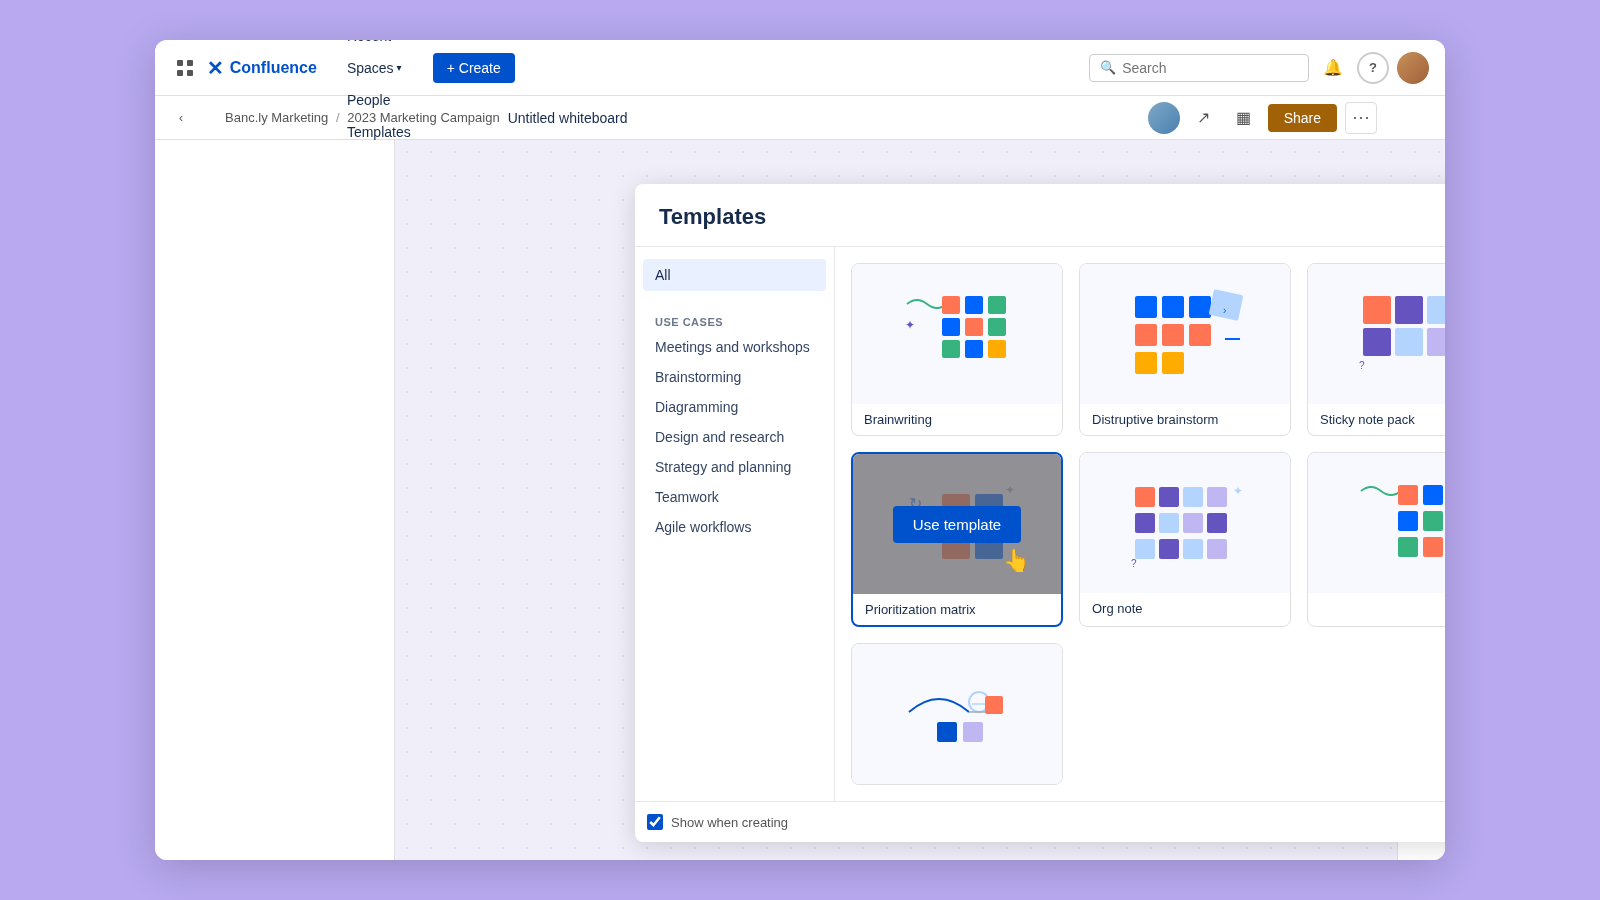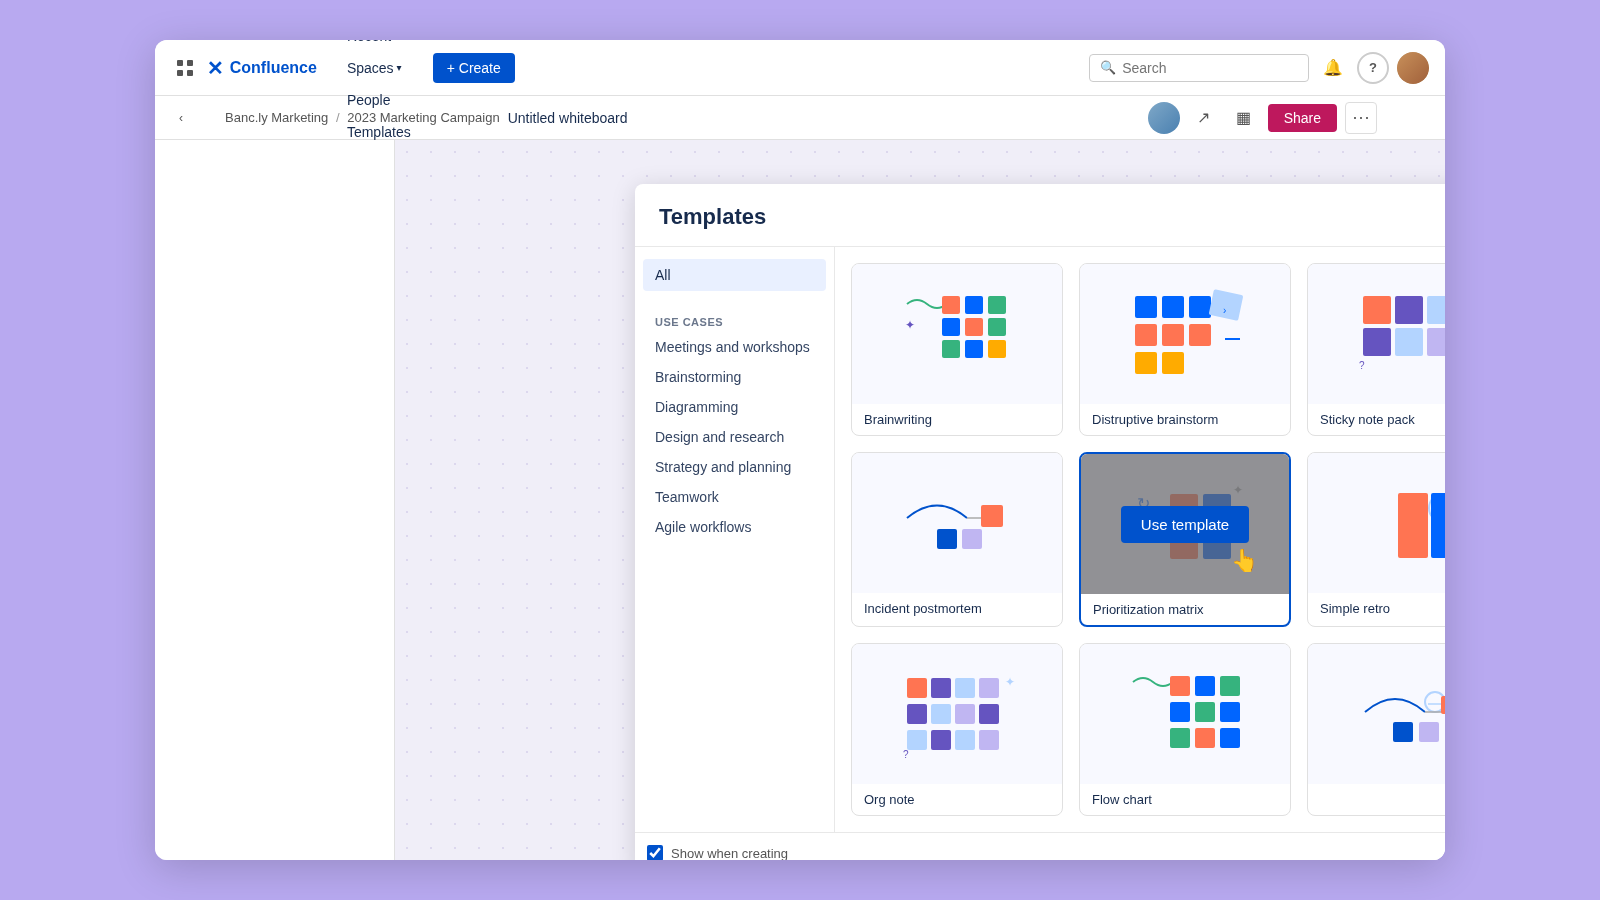--- a/index.html
+++ b/index.html
@@ -129,21 +129,21 @@
       padding: 8px 0;
     }
     
     .canvas-area {
       flex: 1;
       background: #f0eef8;
       position: relative;
       overflow: hidden;
     }
     .share-btn {
-      background: #be185d; color: white;
+      background: #a16207; color: white;
       border: none; border-radius: 4px;
       padding: 6px 16px; font-size: 14px;
       cursor: pointer; font-weight: 500;
     }
     
     .templates-modal {
       position: absolute;
       top: 44px;
       left: 240px;
       width: 900px;
@@ -438,34 +438,20 @@
                     <rect x="52" y="44" width="28" height="28" rx="2" fill="#B3D4FF"></rect>
                     <rect x="84" y="44" width="28" height="28" rx="2" fill="#C0B6F2"></rect>
 
                     <text x="118" y="20" font-size="14" fill="#B3D4FF">✦</text>
                     <text x="16" y="85" font-size="10" fill="#6554C0">?</text>
                   </svg>
                 </div>
                 <div class="template-label">Sticky note pack</div>
               </div>
 
-              <div class="template-card">
-                <div class="template-thumb">
-                  <svg width="140" height="100" viewBox="0 0 140 100">
-
-                    <path d="M20 45 Q50 20 80 45" stroke="#0052CC" stroke-width="2" fill="none"></path>
-                    <path d="M80 45 L110 45" stroke="#aaa" stroke-width="1.5" fill="none"></path>
-
-                    <rect x="94" y="32" width="22" height="22" rx="2" fill="#FF7452"></rect>
-                    <rect x="50" y="56" width="20" height="20" rx="2" fill="#0052CC"></rect>
-                    <rect x="75" y="56" width="20" height="20" rx="2" fill="#C0B6F2"></rect>
-                  </svg>
-                </div>
-                <div class="template-label">Incident postmortem</div>
-              </div>
 
               <div class="template-card highlighted">
                 <div class="template-thumb" style="position:relative;">
                   <svg width="140" height="100" viewBox="0 0 140 100" style="opacity:0.5;">
 
                     <rect x="55" y="20" width="28" height="65" rx="2" fill="#FF7452"></rect>
                     <rect x="88" y="20" width="28" height="65" rx="2" fill="#0065FF"></rect>
 
                     <text x="118" y="20" font-size="12" fill="#aaa">✦</text>
 
@@ -474,33 +460,20 @@
                   <div style="position:absolute;inset:0;background:rgba(0,0,0,0.22);display:flex;align-items:center;justify-content:center;z-index:2;">
                   </div>
                   <button class="use-template-btn" style="z-index:3;">
                     <span>Use template</span>
                   </button>
                   <div class="cursor-icon" style="z-index:4;">👆</div>
                 </div>
                 <div class="template-label">Prioritization matrix</div>
               </div>
 
-              <div class="template-card">
-                <div class="template-thumb">
-                  <svg width="140" height="100" viewBox="0 0 140 100">
-
-                    <circle cx="100" cy="35" r="14" stroke="#B3D4FF" stroke-width="2" fill="none"></circle>
-                    <path d="M93 35 Q100 25 107 35" stroke="#B3D4FF" stroke-width="2" fill="none" marker-end="url(#a2)"></path>
-
-                    <rect x="55" y="20" width="30" height="65" rx="2" fill="#FF7452"></rect>
-                    <rect x="88" y="20" width="30" height="65" rx="2" fill="#0065FF"></rect>
-                  </svg>
-                </div>
-                <div class="template-label">Simple retro</div>
-              </div>
 
               <div class="template-card">
                 <div class="template-thumb">
                   <svg width="140" height="100" viewBox="0 0 140 100">
                     <rect x="20" y="14" width="20" height="20" rx="2" fill="#FF7452"></rect>
                     <rect x="44" y="14" width="20" height="20" rx="2" fill="#6554C0"></rect>
                     <rect x="68" y="14" width="20" height="20" rx="2" fill="#B3D4FF"></rect>
                     <rect x="92" y="14" width="20" height="20" rx="2" fill="#C0B6F2"></rect>
                     <rect x="20" y="40" width="20" height="20" rx="2" fill="#6554C0"></rect>
                     <rect x="44" y="40" width="20" height="20" rx="2" fill="#B3D4FF"></rect>
@@ -527,21 +500,20 @@
                     <rect x="80" y="12" width="20" height="20" rx="2" fill="#0065FF"></rect>
                     <rect x="105" y="12" width="20" height="20" rx="2" fill="#36B37E"></rect>
                     <rect x="55" y="38" width="20" height="20" rx="2" fill="#0065FF"></rect>
                     <rect x="80" y="38" width="20" height="20" rx="2" fill="#36B37E"></rect>
                     <rect x="105" y="38" width="20" height="20" rx="2" fill="#0065FF"></rect>
                     <rect x="55" y="64" width="20" height="20" rx="2" fill="#36B37E"></rect>
                     <rect x="80" y="64" width="20" height="20" rx="2" fill="#FF7452"></rect>
                     <rect x="105" y="64" width="20" height="20" rx="2" fill="#0065FF"></rect>
                   </svg>
                 </div>
-                <div class="template-label">Flow chart</div>
               </div>
 
               <div class="template-card">
                 <div class="template-thumb">
                   <svg width="140" height="100" viewBox="0 0 140 100">
 
                     <path d="M22 48 Q52 22 82 48" stroke="#0052CC" stroke-width="2" fill="none"></path>
                     <circle cx="92" cy="38" r="10" stroke="#B3D4FF" stroke-width="2" fill="none"></circle>
                     <path d="M85 40 L98 40" stroke="#B3D4FF" stroke-width="1.5" fill="none"></path>
                     <path d="M82 48 L115 48" stroke="#aaa" stroke-width="1.5"></path>

